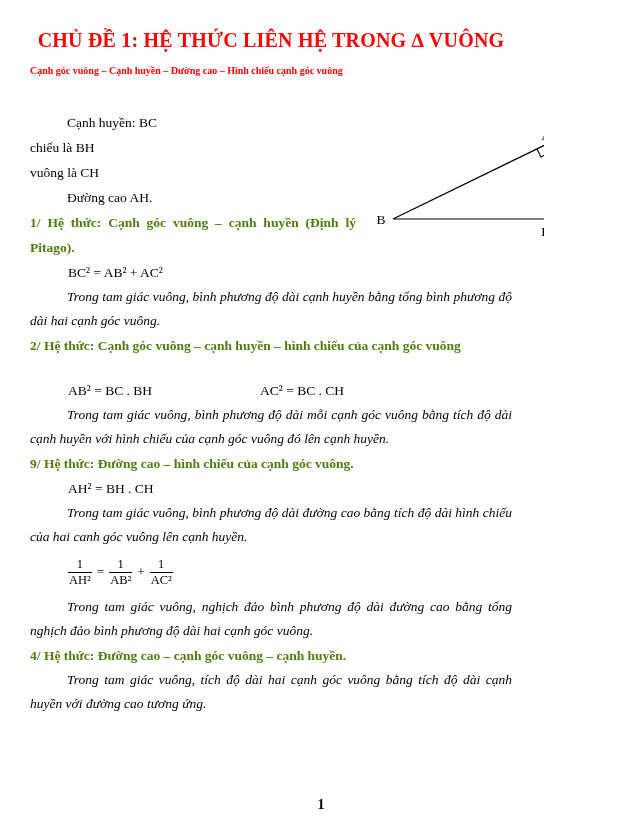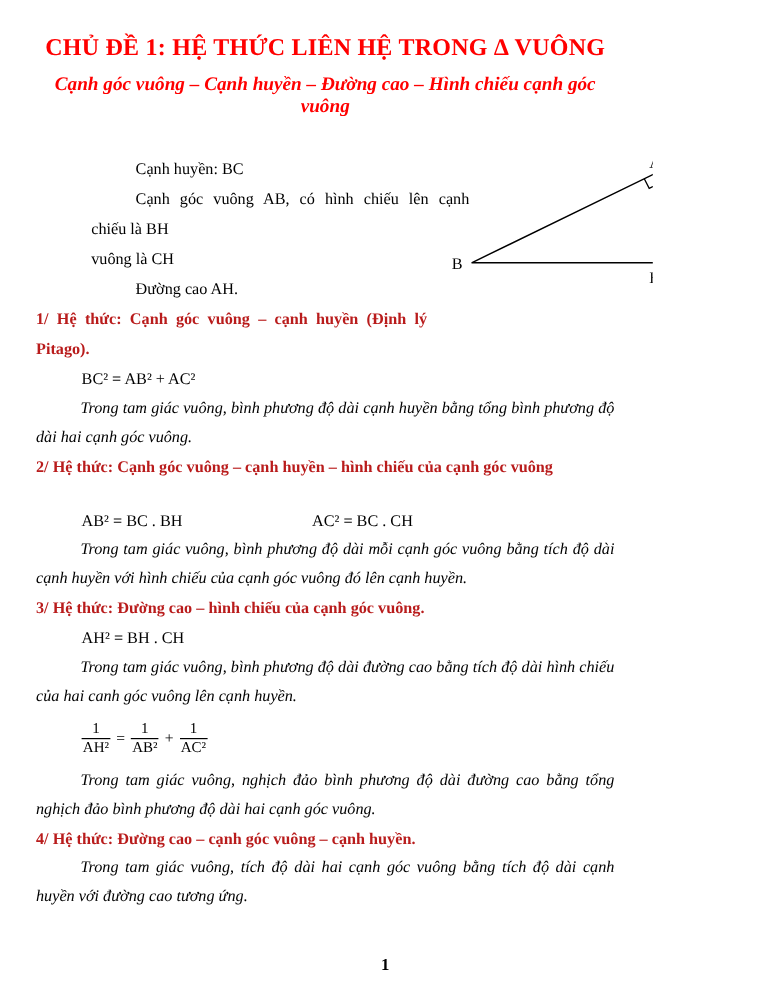--- a/index.html
+++ b/index.html
@@ -12,31 +12,29 @@
     overflow:hidden;
     box-sizing:border-box;
     padding:29px 32px 0 30px;
   }
   .title{
     text-align:center;
     color:#ff0000;font-weight:bold;font-size:20px;line-height:22px;
     letter-spacing:0.2px;
   }
   .subtitle{
-    text-align:center;
-    color:#ff0000;font-weight:bold;font-size:16px;line-height:18px;
+    color:#ff0000;font-weight:bold;font-size:10px;line-height:18px;
     margin-top:11px;
-    font-style:italic;
   }
   .intro{margin-top:30px;width:345px;}
-  .line{line-height:25px;white-space:nowrap;margin-left:46px;}
+  .line{line-height:25px;white-space:nowrap;}
   .indent{padding-left:37px;}
   .stretch{word-spacing:5px;}
   .heading{
-    color:#b91c1c;font-weight:bold;line-height:25px;white-space:nowrap;
+    color:#4d7c0f;font-weight:bold;line-height:25px;white-space:nowrap;
   }
   .hstretch{word-spacing:3.5px;}
   .formula-row{padding-left:38px;line-height:25px;}
   .formula-col1{display:inline-block;width:192px;margin-top:20px;}
   .expl{
     text-align:justify;text-indent:37px;line-height:24px;
     font-style:italic;
   }
   .frac-row{
     padding-left:38px;height:46px;
@@ -71,21 +69,20 @@
       <rect x="177" y="94" width="9" height="9" fill="none" stroke="#000" stroke-width="1.1"></rect>
       <text x="178" y="24" text-anchor="middle" font-size="13.5" font-family="Liberation Serif, serif">A</text>
       <text x="13" y="108" text-anchor="middle" font-size="13.5" font-family="Liberation Serif, serif">B</text>
       <text x="223" y="108" text-anchor="middle" font-size="13.5" font-family="Liberation Serif, serif">C</text>
       <text x="178" y="120" text-anchor="middle" font-size="13.5" font-family="Liberation Serif, serif">H</text>
     </svg>
   </div>
 
   <div class="intro">
     <div class="line indent">Cạnh huyền: BC</div>
-    <div class="line indent stretch">Cạnh góc vuông AB, có hình chiếu lên cạnh</div>
     <div class="line">chiếu là BH</div>
     <div class="line">vuông là CH</div>
     <div class="line indent">Đường cao AH.</div>
   </div>
 
   <div>
     <div class="heading hstretch">1/ Hệ thức: Cạnh góc vuông – cạnh huyền (Định lý</div>
     <div class="heading">Pitago).</div>
     <div class="formula-row">BC² = AB² + AC²</div>
     <div class="expl">Trong tam giác vuông, bình phương độ dài cạnh huyền bằng tổng bình phương độ dài hai cạnh góc vuông.</div>
@@ -93,21 +90,21 @@
 
   <div>
     <div class="heading">2/ Hệ thức: Cạnh góc vuông – cạnh huyền – hình chiếu của cạnh góc vuông</div>
     <div class="formula-row">
       <span class="formula-col1">AB² = BC . BH</span><span>AC² = BC . CH</span>
     </div>
     <div class="expl">Trong tam giác vuông, bình phương độ dài mỗi cạnh góc vuông bằng tích độ dài cạnh huyền với hình chiếu của cạnh góc vuông đó lên cạnh huyền.</div>
   </div>
 
   <div>
-    <div class="heading">3/ Hệ thức: Đường cao – hình chiếu của cạnh góc vuông.</div>
+    <div class="heading">9/ Hệ thức: Đường cao – hình chiếu của cạnh góc vuông.</div>
     <div class="formula-row">AH² = BH . CH</div>
     <div class="expl">Trong tam giác vuông, bình phương độ dài đường cao bằng tích độ dài hình chiếu của hai canh góc vuông lên cạnh huyền.</div>
   </div>
 
   <div>
     <div class="frac-row">
       <span class="frac">
         <span class="num">1</span>
         <span class="den">AH²</span>
       </span>

